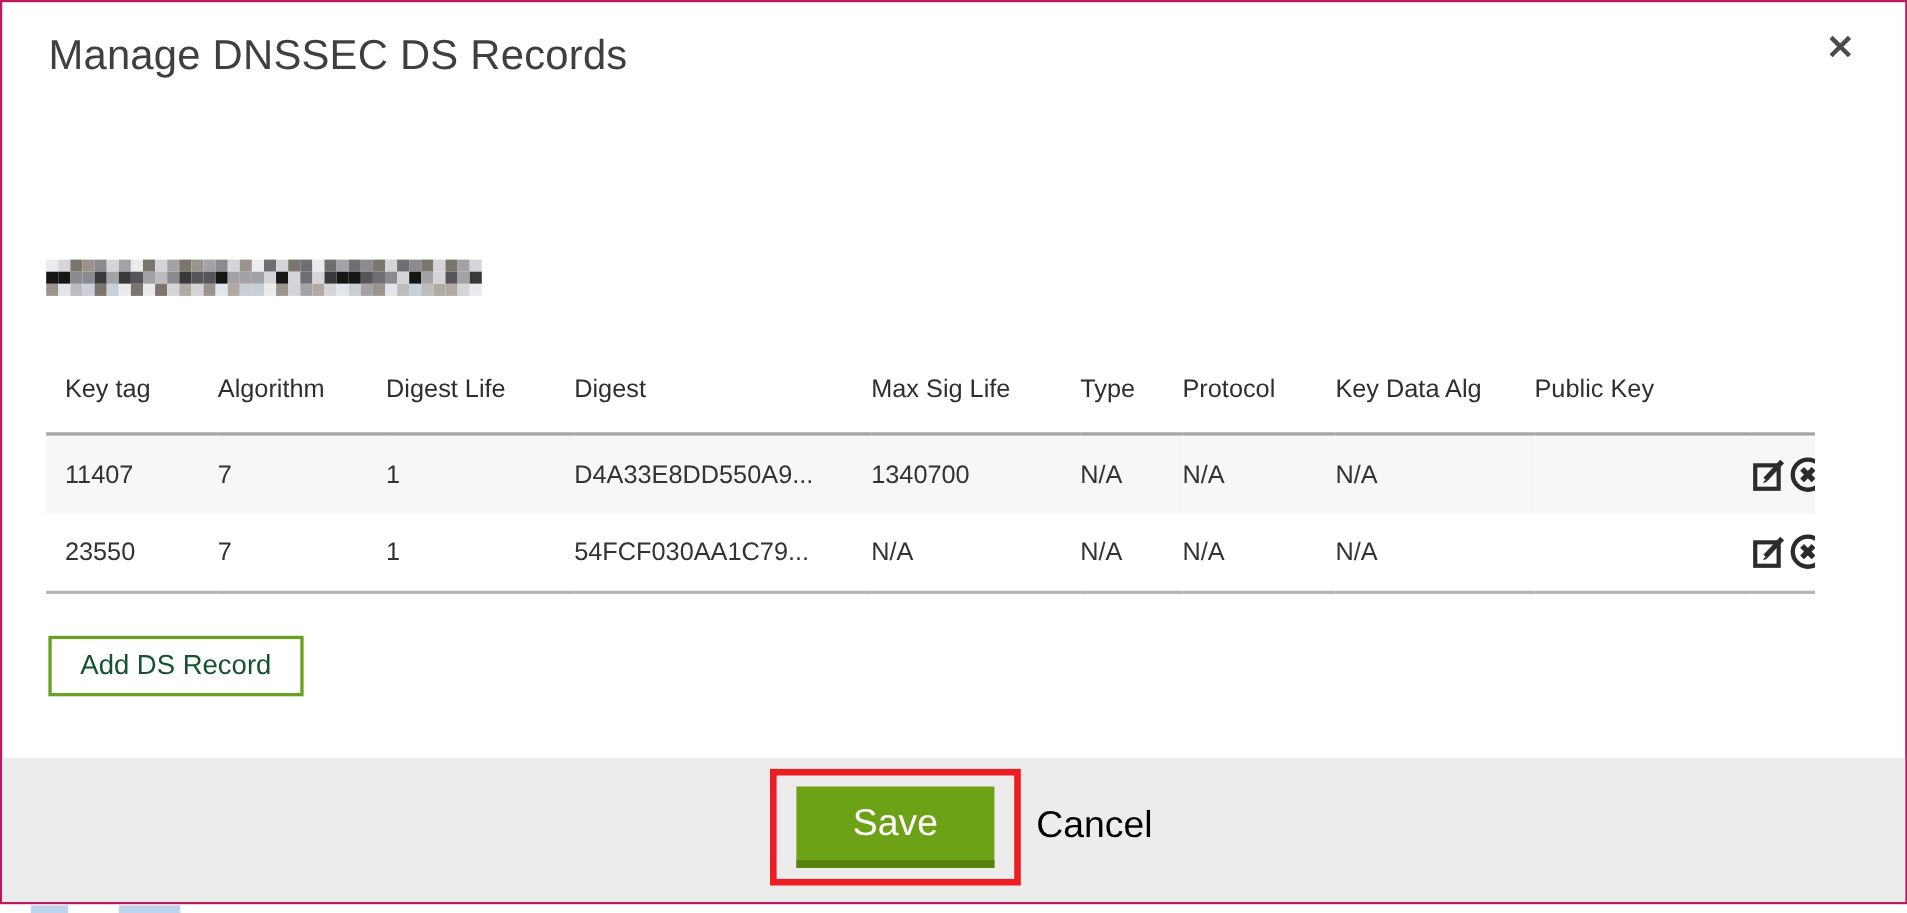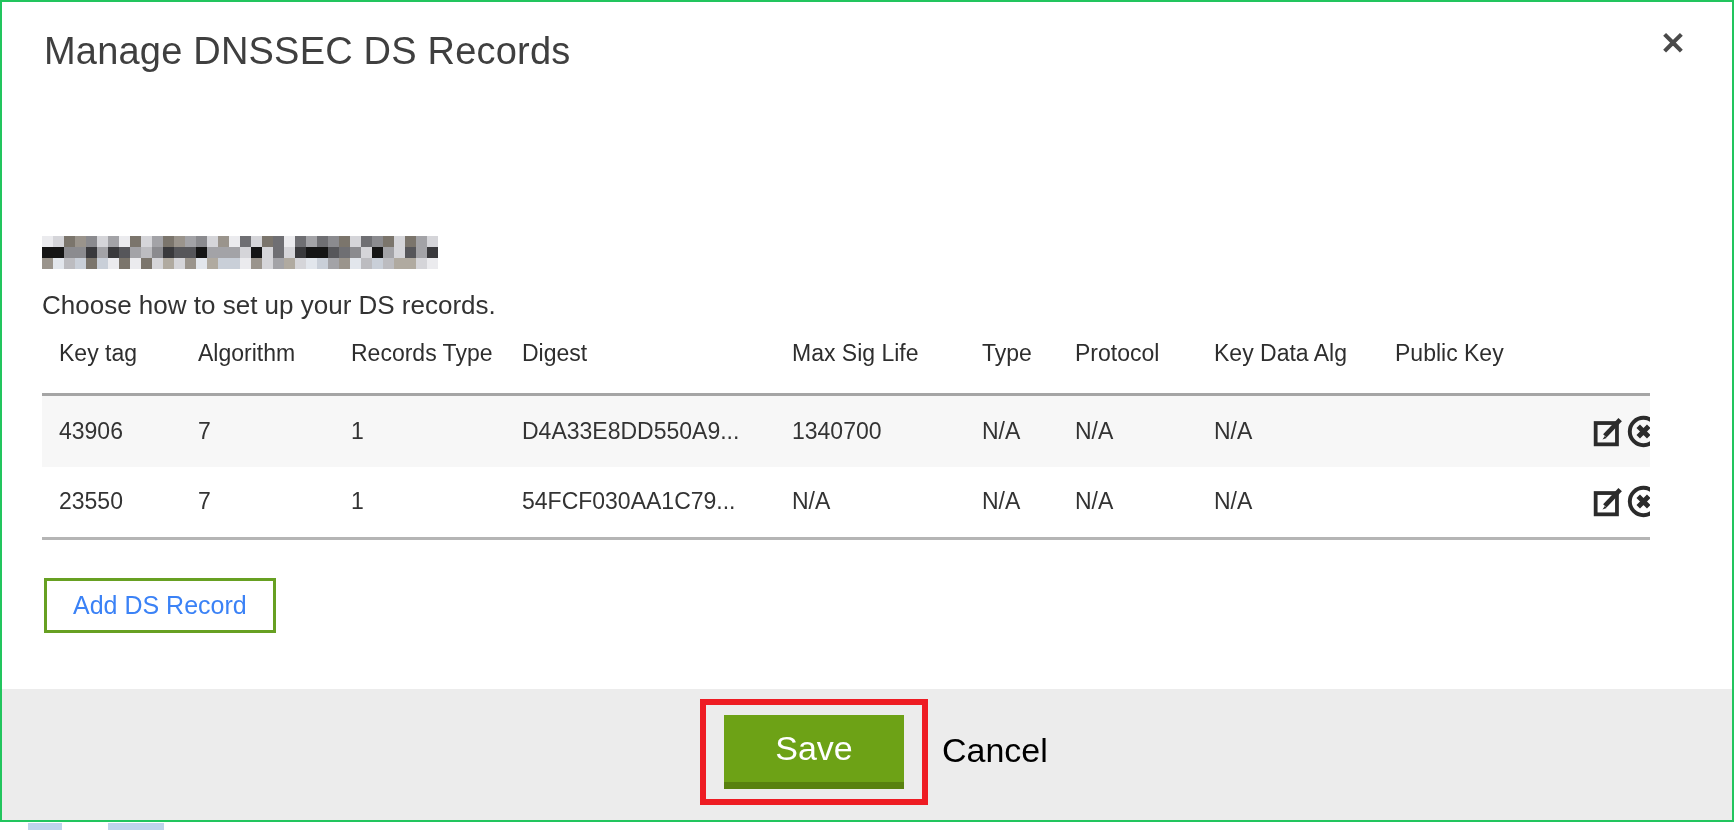--- a/index.html
+++ b/index.html
@@ -2,21 +2,21 @@
 <html><head>
 <meta charset="utf-8">
 <style>
   html,body{margin:0;padding:0;}
   body{
     width:1734px;height:830px;position:relative;background:#ffffff;
     font-family:"Liberation Sans", sans-serif;color:#333;overflow:hidden;
   }
   .modal{
     position:absolute;left:0;top:0;width:1734px;height:822px;
-    box-sizing:border-box;border:2px solid #22c55e;background:#fff;
+    box-sizing:border-box;border:2px solid #be185d;background:#fff;
   }
   .title{
     position:absolute;left:42px;top:28px;margin:0;
     font-size:38px;font-weight:300;color:#3f3f3f;letter-spacing:.2px;
   }
   .close-btn{
     position:absolute;top:22px;right:42px;background:none;border:none;
     font-size:31px;font-weight:700;color:#4a4a4a;cursor:pointer;line-height:1;
     padding:4px;
   }
@@ -51,21 +51,21 @@
   .ds-table th:nth-child(9){width:190px}
   .ds-table th:nth-child(10){width:auto}
   .ds-table tbody tr{height:72px;}
   .ds-table tbody tr.row-even{background:#f7f7f7;border-top:3px solid #a5a5a5;}
   .ds-table tbody tr.row-odd{background:#ffffff;border-bottom:3px solid #b5b5b5;}
   td.actions{text-align:right;padding-right:4px;}
   td.actions .icon{display:inline-block;vertical-align:middle;cursor:pointer;}
   td.actions svg{display:block;}
   .add-btn{
     position:absolute;left:42px;top:576px;background:#fff;cursor:pointer;
-    border:3px solid #67a022;color:#3b82f6;font-size:25px;padding:10px 26px;
+    border:3px solid #67a022;color:#14532d;font-size:25px;padding:10px 26px;
     font-family:"Liberation Sans", sans-serif;
   }
   .footer{
     position:absolute;left:0;right:0;bottom:0;height:131px;background:#ececec;
   }
   .annotation{
     position:absolute;left:698px;top:10px;width:228px;height:106px;
     box-sizing:border-box;border:6px solid #ee1c23;
     display:flex;align-items:center;justify-content:center;
   }
@@ -196,40 +196,39 @@
       <div style="background: rgb(226, 230, 236);"></div>
       <div style="background: rgb(188, 188, 192);"></div>
       <div style="background: rgb(201, 207, 216);"></div>
       <div style="background: rgb(188, 188, 192);"></div>
       <div style="background: rgb(176, 170, 160);"></div>
       <div style="background: rgb(176, 170, 160);"></div>
       <div style="background: rgb(213, 213, 217);"></div>
       <div style="background: rgb(235, 235, 238);"></div>
     </div>
 
-  <p class="instruction">Choose how to set up your DS records.</p>
 
   <table class="ds-table">
     <thead>
       <tr id="header-row">
           <th>Key tag</th>
           <th>Algorithm</th>
-          <th>Records Type</th>
+          <th>Digest Life</th>
           <th>Digest</th>
           <th>Max Sig Life</th>
           <th>Type</th>
           <th>Protocol</th>
           <th>Key Data Alg</th>
           <th>Public Key</th>
           <th></th>
         </tr>
     </thead>
     <tbody id="table-body">
         <tr class="row-even">
-          <td>43906</td>
+          <td>11407</td>
           <td>7</td>
           <td>1</td>
           <td>D4A33E8DD550A9...</td>
           <td>1340700</td>
           <td>N/A</td>
           <td>N/A</td>
           <td>N/A</td>
           <td></td>
           <td class="actions">
   <span class="icon">

